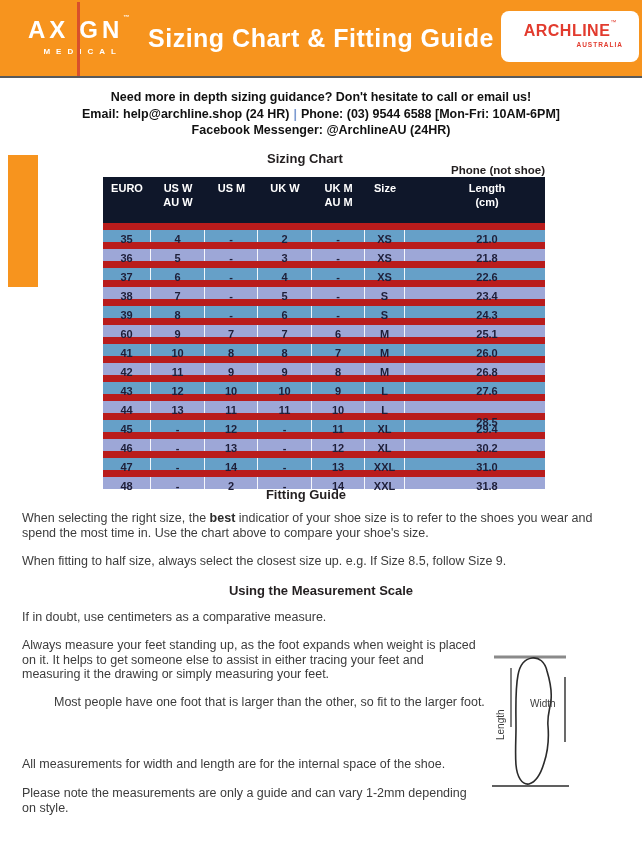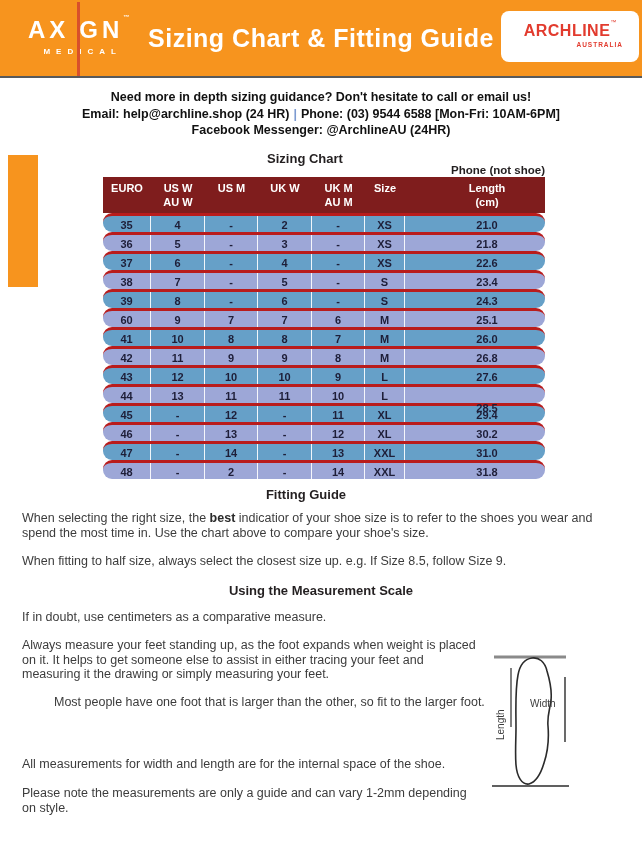--- a/index.html
+++ b/index.html
@@ -34,24 +34,24 @@
   .side-tab-inner { position:absolute; left:-43px; top:206px; width:132px; height:30px;
                     transform:rotate(-90deg); text-align:center; color:#fff;
                     font-size:10.5px; font-weight:bold; line-height:13px; }
 
   
   .chart-title { position:absolute; left:90px; top:151px; width:430px; text-align:center;
                  font-size:13px; font-weight:bold; color:#231F20; }
   .foot-note { position:absolute; left:400px; top:164px; width:145px; text-align:right;
                font-size:11.5px; font-weight:bold; color:#231F20; }
   .sizing-table { position:absolute; left:103px; top:177px; width:442px; }
-  .thead { display:flex; background:#7f1d1d; height:36px; }
+  .thead { display:flex; background:#0f172a; height:46px; }
   .thead .cell { color:#ffffff; font-size:11px; font-weight:bold; text-align:center;
                  padding-top:4px; line-height:14px; }
-  .trow { display:flex; height:19px; border-top:3px solid #b91c1c;border-radius:9px; }
+  .trow { display:flex; height:19px; border-top:7px solid #b91c1c; }
   .trow .cell { font-size:11px; font-weight:bold; color:#1E1E38; text-align:center;
                 line-height:18px; border-right:1px solid rgba(255,255,255,0.9); }
   .trow .cell:last-child { border-right:none; }
   .trow.alt-a { background:#66A0C8; }
   .trow.alt-b { background:#9DA7D7; }
   .col-len { padding-left:24px; }
 
   
   .h-center { position:absolute; left:0; width:612px; text-align:center;
               font-size:13px; font-weight:bold; color:#231F20; }

